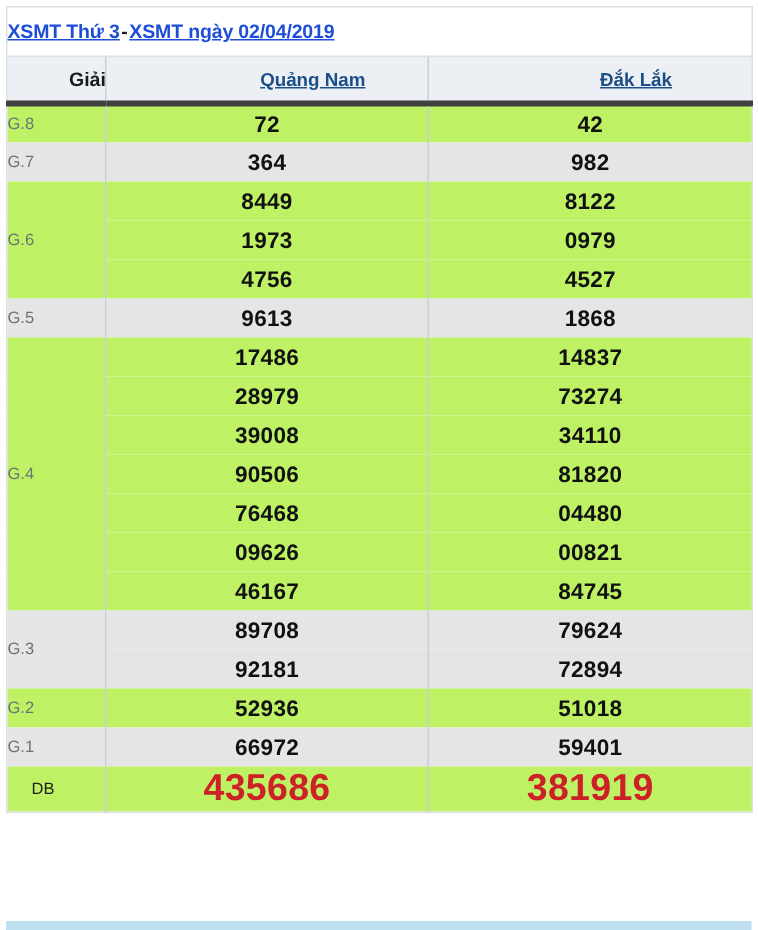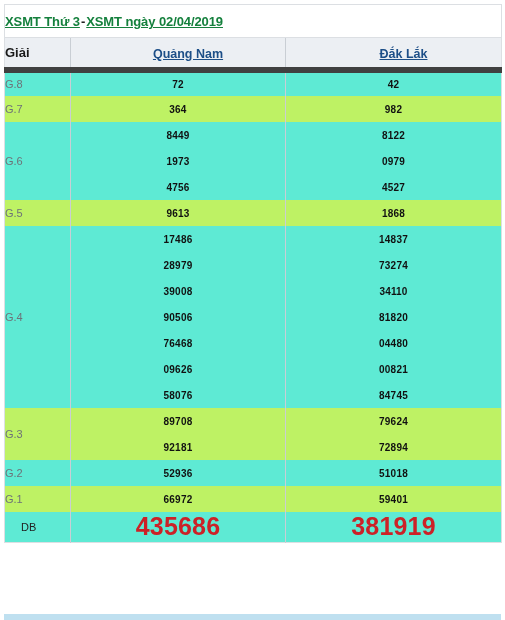--- a/index.html
+++ b/index.html
@@ -41,38 +41,39 @@
 
   
   .title-cell {
     height: 32px;
     padding: 0 0 0 10px;
     border-bottom: 1px solid #dcdfe3;
     background: #ffffff;
     white-space: nowrap;
   }
   .title-link {
-    color: #15803d;
+    color: #1d4ed8;
     font-size: 13px;
     font-weight: bold;
     letter-spacing: -0.1px;
   }
   .title-sep {
     color: #222222;
     font-size: 13px;
     font-weight: bold;
     text-decoration: none;
     padding: 0 1px;
   }
 
   
   .head-row td {
     height: 29px;
     background: #eceff3;
-    border-bottom: 6px solid #404040;
+    border-bottom: 4px solid #404040;
+    padding-left: 41px;
   }
   .head-prize {
     padding-left: 12px;
     font-size: 13px;
     font-weight: bold;
     color: #1a1a1a;
     text-align: left;
     border-right: 1px solid #c9ced4;
   }
   .head-prov {
@@ -99,38 +100,38 @@
     vertical-align: top;
     border-right: 1px solid #c9ced4;
     line-height: 1.1;
   }
   .lbl.db {
     color: #222222;
     padding-left: 16px;
   }
   .num {
     text-align: center;
-    font-size: 10px;
+    font-size: 15px;
     font-weight: bold;
     color: #111111;
     letter-spacing: 0.2px;
   }
   .num.div {
     border-right: 1px solid #c9ced4;
   }
   .num.special {
     color: #cc2127;
     font-size: 25px;
   }
 
   .row-alt td {
+    background: #e5e5e5;
+  }
+  .row-plain td {
     background: #bef264;
-  }
-  .row-plain td {
-    background: #5eead4;
   }
 
   .r {
     height: 26px;
   }
   .r-db {
     height: 30px;
   }
 
   
@@ -223,21 +224,21 @@
       </tr>
       <tr class="r row-plain">
         <td class="num div">76468</td>
         <td class="num">04480</td>
       </tr>
       <tr class="r row-plain">
         <td class="num div">09626</td>
         <td class="num">00821</td>
       </tr>
       <tr class="r row-plain">
-        <td class="num div">58076</td>
+        <td class="num div">46167</td>
         <td class="num">84745</td>
       </tr>
 
       <tr class="r row-alt">
         <td class="lbl" rowspan="2">G.3</td>
         <td class="num div">89708</td>
         <td class="num">79624</td>
       </tr>
       <tr class="r row-alt">
         <td class="num div">92181</td>

